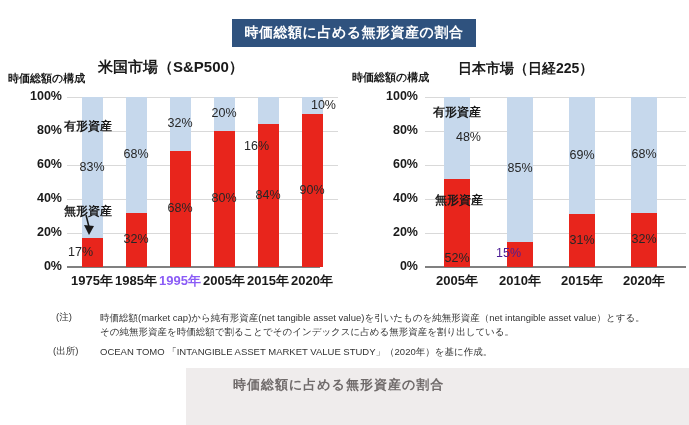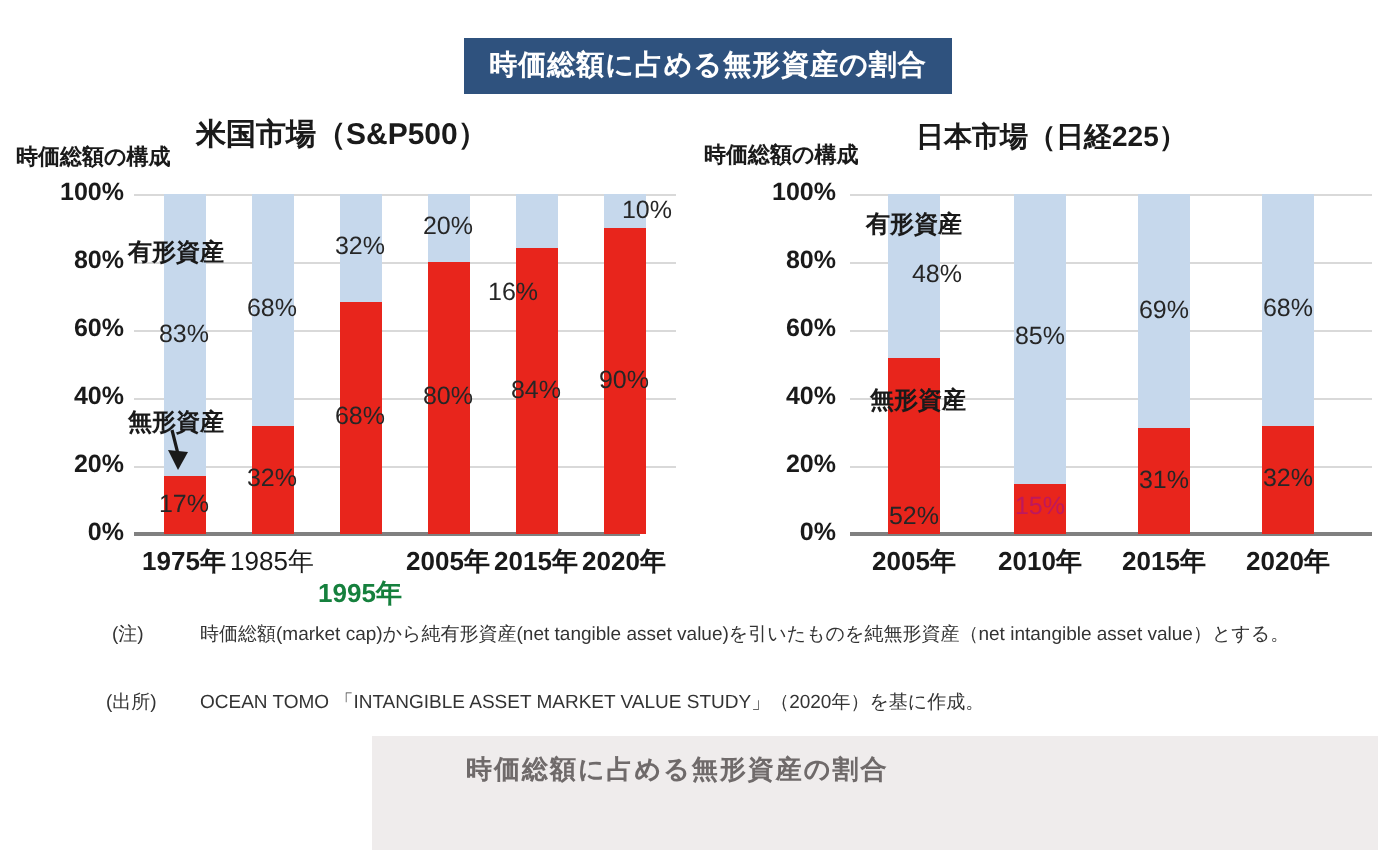--- a/index.html
+++ b/index.html
@@ -34,32 +34,32 @@
       <div style="position: absolute; left: 7px; top: 157px; width: 55px; text-align: right; font-size: 12.5px; font-weight: bold; color: rgb(26, 26, 26);">60%</div>
       <div style="position: absolute; left: 67px; top: 199px; width: 271px; height: 1px; background: rgb(217, 217, 217);"></div>
       <div style="position: absolute; left: 7px; top: 191px; width: 55px; text-align: right; font-size: 12.5px; font-weight: bold; color: rgb(26, 26, 26);">40%</div>
       <div style="position: absolute; left: 67px; top: 233px; width: 271px; height: 1px; background: rgb(217, 217, 217);"></div>
       <div style="position: absolute; left: 7px; top: 225px; width: 55px; text-align: right; font-size: 12.5px; font-weight: bold; color: rgb(26, 26, 26);">20%</div>
       <div style="position: absolute; left: 7px; top: 259px; width: 55px; text-align: right; font-size: 12.5px; font-weight: bold; color: rgb(26, 26, 26);">0%</div>
       <div style="position: absolute; left: 67px; top: 266px; width: 253px; height: 2px; background: rgb(128, 128, 128);"></div>
       <div style="position: absolute; left: 81.5px; top: 97px; width: 21px; height: 141.1px; background: rgb(198, 216, 236);"></div>
       <div style="position: absolute; left: 81.5px; top: 238.1px; width: 21px; height: 28.9px; background: rgb(232, 37, 28);"></div>
       <div style="position: absolute; left: 68px; top: 159.55px; width: 48px; text-align: center; font-size: 12.5px; color: rgb(38, 38, 38);">83%</div>
-      <div style="position: absolute; left: 68px; top: 244.55px; width: 48px; text-align: center; font-size: 12.5px; color: rgb(38, 38, 38);">17%</div>
+      <div style="position: absolute; left: 68px; top: 244.55px; width: 48px; font-size: 12.5px; color: rgb(38, 38, 38);">17%</div>
       <div style="position: absolute; left: 66px; top: 272px; width: 52px; text-align: center; font-size: 13px; font-weight: bold; color: rgb(26, 26, 26); white-space: nowrap;">1975年</div>
       <div style="position: absolute; left: 125.5px; top: 97px; width: 21px; height: 115.6px; background: rgb(198, 216, 236);"></div>
       <div style="position: absolute; left: 125.5px; top: 212.6px; width: 21px; height: 54.4px; background: rgb(232, 37, 28);"></div>
       <div style="position: absolute; left: 112px; top: 146.8px; width: 48px; text-align: center; font-size: 12.5px; color: rgb(38, 38, 38);">68%</div>
       <div style="position: absolute; left: 112px; top: 231.8px; width: 48px; text-align: center; font-size: 12.5px; color: rgb(38, 38, 38);">32%</div>
-      <div style="position: absolute; left: 110px; top: 272px; width: 52px; text-align: center; font-size: 13px; font-weight: normal; color: rgb(26, 26, 26); white-space: nowrap;">1985年</div>
+      <div style="position: absolute; left: 110px; top: 272px; width: 52px; text-align: center; font-size: 13px; font-weight: bold; color: rgb(26, 26, 26); white-space: nowrap;">1985年</div>
       <div style="position: absolute; left: 169.5px; top: 97px; width: 21px; height: 54.4px; background: rgb(198, 216, 236);"></div>
       <div style="position: absolute; left: 169.5px; top: 151.4px; width: 21px; height: 115.6px; background: rgb(232, 37, 28);"></div>
       <div style="position: absolute; left: 156px; top: 116.2px; width: 48px; text-align: center; font-size: 12.5px; color: rgb(38, 38, 38);">32%</div>
       <div style="position: absolute; left: 156px; top: 201.2px; width: 48px; text-align: center; font-size: 12.5px; color: rgb(38, 38, 38);">68%</div>
-      <div style="position: absolute; left: 154px; top: 272px; width: 52px; text-align: center; font-size: 13px; font-weight: bold; color: #15803d; white-space: nowrap; margin-top: 16px;">1995年</div>
+      <div style="position: absolute; left: 154px; top: 272px; width: 52px; text-align: center; font-size: 13px; font-weight: bold; color: #8b5cf6; white-space: nowrap;">1995年</div>
       <div style="position: absolute; left: 213.5px; top: 97px; width: 21px; height: 34px; background: rgb(198, 216, 236);"></div>
       <div style="position: absolute; left: 213.5px; top: 131px; width: 21px; height: 136px; background: rgb(232, 37, 28);"></div>
       <div style="position: absolute; left: 200px; top: 106px; width: 48px; text-align: center; font-size: 12.5px; color: rgb(38, 38, 38);">20%</div>
       <div style="position: absolute; left: 200px; top: 191px; width: 48px; text-align: center; font-size: 12.5px; color: rgb(38, 38, 38);">80%</div>
       <div style="position: absolute; left: 198px; top: 272px; width: 52px; text-align: center; font-size: 13px; font-weight: bold; color: rgb(26, 26, 26); white-space: nowrap;">2005年</div>
       <div style="position: absolute; left: 257.5px; top: 97px; width: 21px; height: 27.2px; background: rgb(198, 216, 236);"></div>
       <div style="position: absolute; left: 257.5px; top: 124.2px; width: 21px; height: 142.8px; background: rgb(232, 37, 28);"></div>
       <div style="position: absolute; left: 244px; top: 102.6px; width: 48px; font-size: 12.5px; color: rgb(38, 38, 38); margin-top: 36px;">16%</div>
       <div style="position: absolute; left: 244px; top: 187.6px; width: 48px; text-align: center; font-size: 12.5px; color: rgb(38, 38, 38);">84%</div>
       <div style="position: absolute; left: 242px; top: 272px; width: 52px; text-align: center; font-size: 13px; font-weight: bold; color: rgb(26, 26, 26); white-space: nowrap;">2015年</div>
@@ -89,38 +89,39 @@
       <div style="position: absolute; left: 363px; top: 259px; width: 55px; text-align: right; font-size: 12.5px; font-weight: bold; color: rgb(26, 26, 26);">0%</div>
       <div style="position: absolute; left: 425px; top: 266px; width: 261px; height: 2px; background: rgb(128, 128, 128);"></div>
       <div style="position: absolute; left: 444px; top: 97px; width: 26px; height: 81.6px; background: rgb(198, 216, 236);"></div>
       <div style="position: absolute; left: 444px; top: 178.6px; width: 26px; height: 88.4px; background: rgb(232, 37, 28);"></div>
       <div style="position: absolute; left: 433px; top: 129.8px; width: 48px; text-align: right; font-size: 12.5px; color: rgb(38, 38, 38);">48%</div>
       <div style="position: absolute; left: 433px; top: 214.8px; width: 48px; text-align: center; font-size: 12.5px; color: rgb(38, 38, 38); margin-top: 36px;">52%</div>
       <div style="position: absolute; left: 431px; top: 272px; width: 52px; text-align: center; font-size: 13px; font-weight: bold; color: rgb(26, 26, 26); white-space: nowrap;">2005年</div>
       <div style="position: absolute; left: 507px; top: 97px; width: 26px; height: 144.5px; background: rgb(198, 216, 236);"></div>
       <div style="position: absolute; left: 507px; top: 241.5px; width: 26px; height: 25.5px; background: rgb(232, 37, 28);"></div>
       <div style="position: absolute; left: 496px; top: 161.25px; width: 48px; text-align: center; font-size: 12.5px; color: rgb(38, 38, 38);">85%</div>
-      <div style="position: absolute; left: 496px; top: 246.25px; width: 48px; text-align: center; font-size: 12.5px; color: #be185d;">15%</div>
+      <div style="position: absolute; left: 496px; top: 246.25px; width: 48px; font-size: 12.5px; color: #4c1d95;">15%</div>
       <div style="position: absolute; left: 494px; top: 272px; width: 52px; text-align: center; font-size: 13px; font-weight: bold; color: rgb(26, 26, 26); white-space: nowrap;">2010年</div>
       <div style="position: absolute; left: 569px; top: 97px; width: 26px; height: 117.3px; background: rgb(198, 216, 236);"></div>
       <div style="position: absolute; left: 569px; top: 214.3px; width: 26px; height: 52.7px; background: rgb(232, 37, 28);"></div>
       <div style="position: absolute; left: 558px; top: 147.65px; width: 48px; text-align: center; font-size: 12.5px; color: rgb(38, 38, 38);">69%</div>
       <div style="position: absolute; left: 558px; top: 232.65px; width: 48px; text-align: center; font-size: 12.5px; color: rgb(38, 38, 38);">31%</div>
       <div style="position: absolute; left: 556px; top: 272px; width: 52px; text-align: center; font-size: 13px; font-weight: bold; color: rgb(26, 26, 26); white-space: nowrap;">2015年</div>
       <div style="position: absolute; left: 631px; top: 97px; width: 26px; height: 115.6px; background: rgb(198, 216, 236);"></div>
       <div style="position: absolute; left: 631px; top: 212.6px; width: 26px; height: 54.4px; background: rgb(232, 37, 28);"></div>
       <div style="position: absolute; left: 620px; top: 146.8px; width: 48px; text-align: center; font-size: 12.5px; color: rgb(38, 38, 38);">68%</div>
       <div style="position: absolute; left: 620px; top: 231.8px; width: 48px; text-align: center; font-size: 12.5px; color: rgb(38, 38, 38);">32%</div>
       <div style="position: absolute; left: 618px; top: 272px; width: 52px; text-align: center; font-size: 13px; font-weight: bold; color: rgb(26, 26, 26); white-space: nowrap;">2020年</div>
       <div style="position: absolute; left: 433px; top: 104px; font-size: 12px; font-weight: bold; color: rgb(26, 26, 26); white-space: nowrap;">有形資産</div>
       <div style="position: absolute; left: 435px; top: 192px; font-size: 12px; font-weight: bold; color: rgb(26, 26, 26); white-space: nowrap;">無形資産</div>
     </div>
 
   <div class="note-label" style="left:56px;top:311px;">(注)</div>
   <div class="note-text" style="left:100px;top:311px;">時価総額(market cap)から純有形資産(net tangible asset value)を引いたものを純無形資産（net intangible asset value）とする。</div>
+  <div class="note-text" style="left:100px;top:325px;">その純無形資産を時価総額で割ることでそのインデックスに占める無形資産を割り出している。</div>
   <div class="note-label" style="left:53px;top:345px;">(出所)</div>
   <div class="note-text" style="left:100px;top:345px;">OCEAN TOMO 「INTANGIBLE ASSET MARKET VALUE STUDY」（2020年）を基に作成。</div>
 
   <div id="footer-box">
     <div id="footer-title">時価総額に占める無形資産の割合</div>
   </div>
 
 </div>
 
 </body></html>

